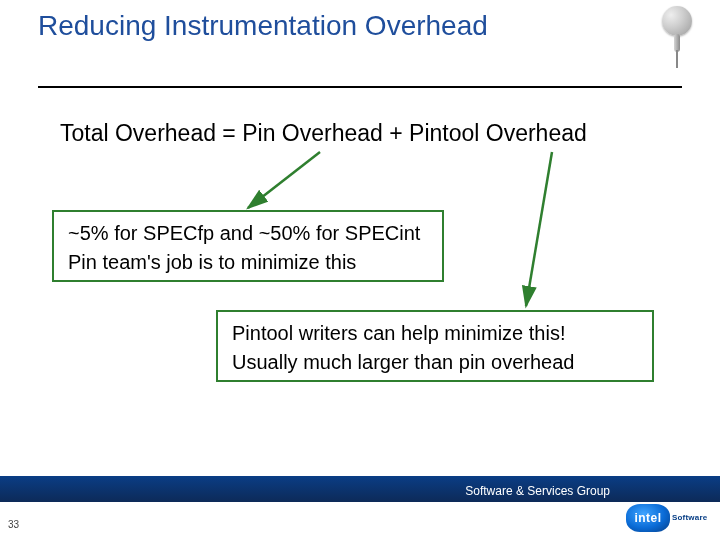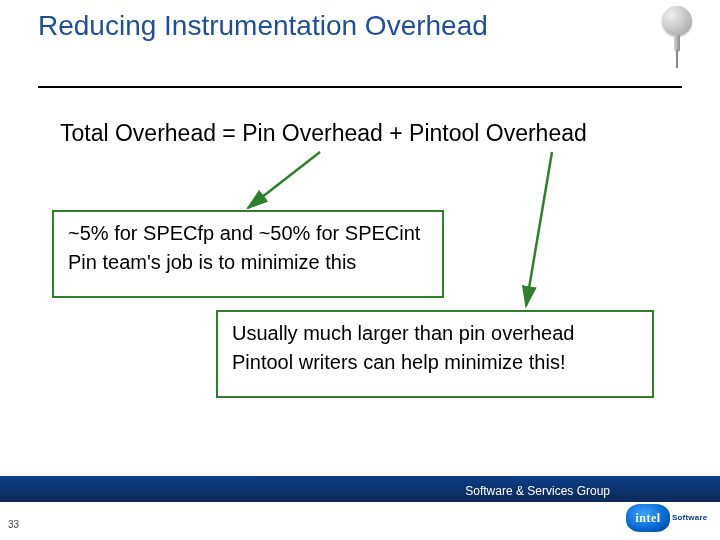--- a/index.html
+++ b/index.html
@@ -1,34 +1,34 @@
 <!DOCTYPE html>
 <html><head>
 <meta charset="utf-8">
 <style>
   html,body{margin:0;padding:0}
   body{width:720px;height:540px;background:#fff;font-family:Verdana,Geneva,sans-serif;position:relative;overflow:hidden}
   .title{position:absolute;left:38px;top:10px;width:520px;font-weight:400;font-size:28px;line-height:1.15;color:#1f4e9c}
   .rule{position:absolute;left:38px;top:86px;width:644px;height:0;border-top:2px solid #000}
   .equation{position:absolute;left:60px;top:120px;font-size:23px;color:#000}
-  .box{position:absolute;border:2px solid #2f7f2f;padding:10px 14px 16px 14px;background:#fff}
+  .box{position:absolute;border:2px solid #2f7f2f;padding:10px 14px 0 14px;background:#fff}
   .box-left{left:52px;top:210px;width:360px}
   .box-right{left:216px;top:310px;width:406px}
   .box p{margin:0 0 6px 0;font-size:20px;color:#000;white-space:nowrap}
   svg.arrow{position:absolute;pointer-events:none}
   .footer-band{position:absolute;left:0;bottom:38px;width:720px;height:26px;background:linear-gradient(#0a3d85,#0d2a58)}
   .footer-text{position:absolute;right:110px;bottom:42px;color:#fff;font-weight:400;font-size:12px;font-family:Arial,Helvetica,sans-serif}
   .pg{position:absolute;left:8px;bottom:10px;font-size:10px;color:#444;font-family:Arial,Helvetica,sans-serif}
   .pin-ic{position:absolute;right:22px;top:6px;width:44px;height:64px}
   .pin-head{width:30px;height:30px;border-radius:50%;background:radial-gradient(circle at 30% 30%,#eee 0%,#cfcfcf 40%,#9a9a9a 100%);position:absolute;left:8px;top:0;box-shadow:0 1px 2px rgba(0,0,0,.3)}
   .pin-neck{width:6px;height:18px;background:linear-gradient(to right,#d5d5d5,#8a8a8a);position:absolute;left:20px;top:28px;border-radius:3px}
   .pin-needle{width:2px;height:18px;background:#888;position:absolute;left:22px;top:44px}
   .logo{position:absolute;right:16px;bottom:6px;width:78px;height:32px}
   .logo-badge{position:absolute;left:0;top:2px;width:44px;height:28px;border-radius:14px/12px;background:radial-gradient(ellipse at 40% 35%,#3fa4ff 0%,#0a6bd6 55%,#063d85 100%);display:flex;align-items:center;justify-content:center}
-  .logo-badge span{color:#fff;font-family:Liberation Serif, serif;font-weight:700;font-size:12px;letter-spacing:.5px}
+  .logo-badge span{color:#fff;font-family:Liberation Sans, sans-serif;font-weight:700;font-size:12px;letter-spacing:.5px}
   .logo-soft{position:absolute;left:46px;top:11px;color:#063d85;font-family:Arial,Helvetica,sans-serif;font-size:8px;font-weight:700;letter-spacing:.2px}
 </style>
 </head>
 <body>
 
 <div class="title">Reducing Instrumentation Overhead</div>
 <div class="rule"></div>
 
 <div class="equation">Total Overhead = Pin Overhead + Pintool Overhead</div>
 
@@ -49,22 +49,22 @@
     </defs>
   <line x1="92" y1="6" x2="66" y2="160" stroke="#2f7f2f" stroke-width="2.5" marker-end="url(#ah2)"></line>
 </svg>
 
 <div class="box box-left">
   <p>~5% for SPECfp and ~50% for SPECint</p>
   <p>Pin team's job is to minimize this</p>
 </div>
 
 <div class="box box-right">
+  <p>Pintool writers can help minimize this!</p>
   <p>Usually much larger than pin overhead</p>
-  <p>Pintool writers can help minimize this!</p>
 </div>
 
 <div class="pin-ic">
   <div class="pin-head"></div>
     <div class="pin-neck"></div>
     <div class="pin-needle"></div>
 </div>
 
 <div class="footer-band"></div>
 <div class="footer-text">Software &amp; Services Group</div>

